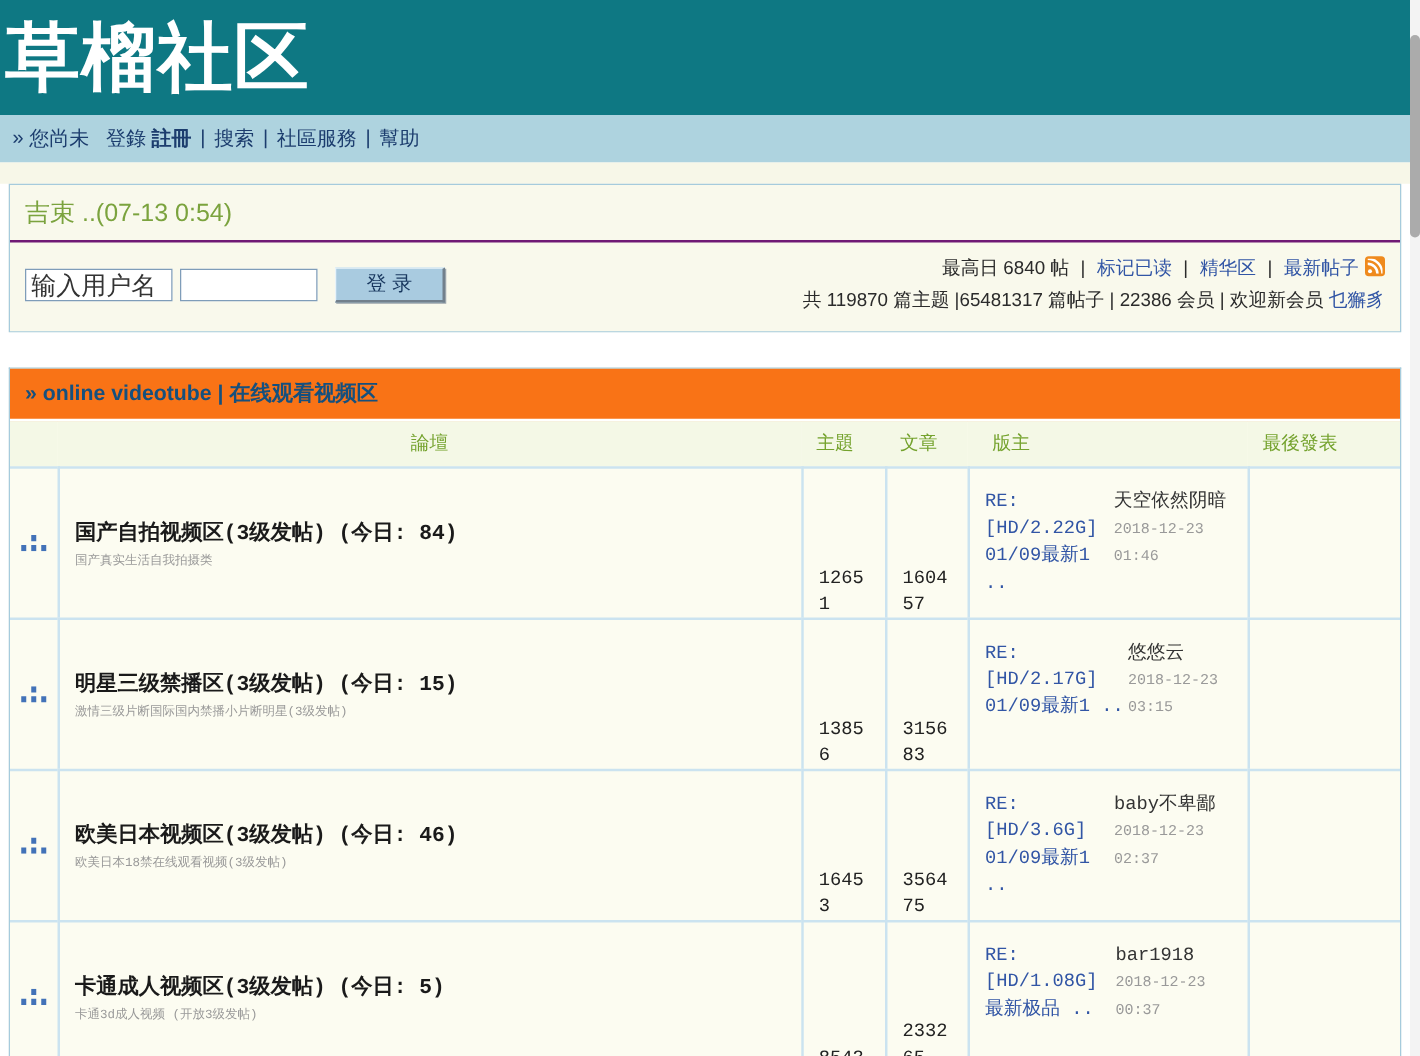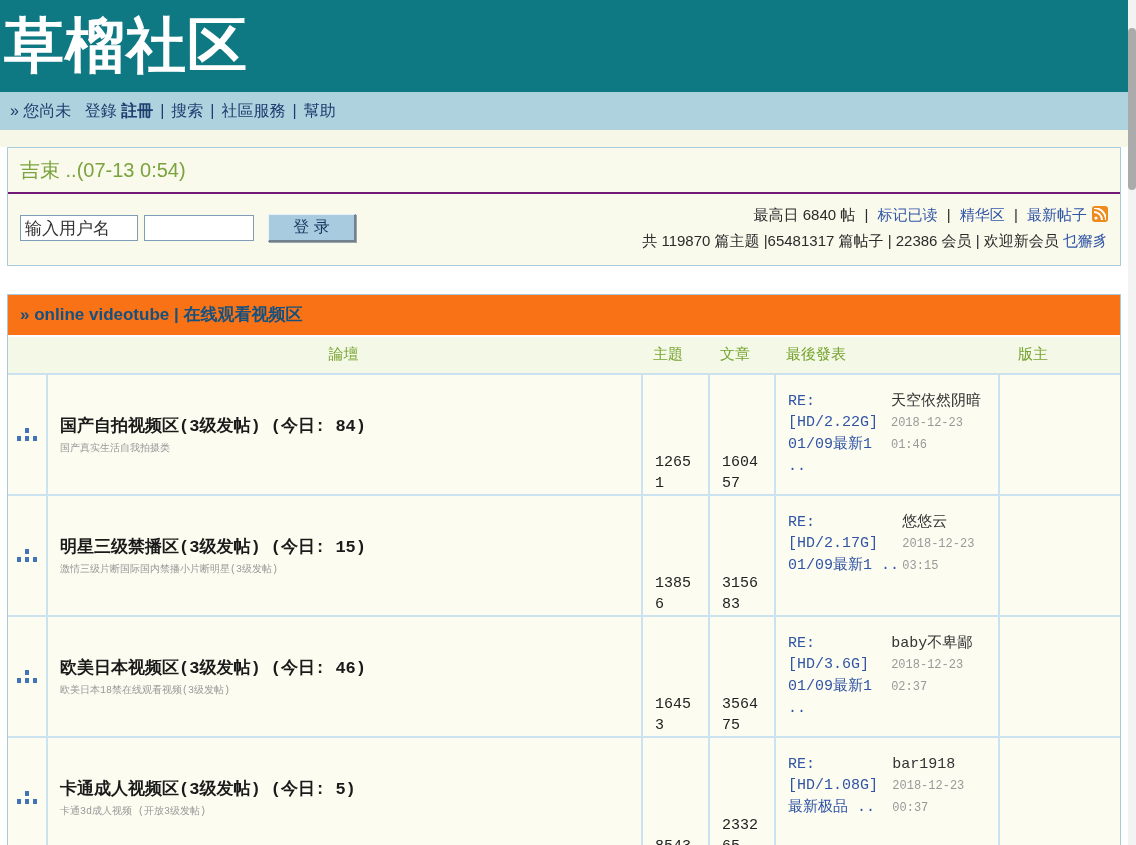--- a/index.html
+++ b/index.html
@@ -22,21 +22,21 @@
   .cream-strip { height:17px; background:#F7F7E8; }
 
   
   .announce-box { margin:0 7px; border:1px solid #A6CBDC; background:#F9F9EC; }
   .announce-title { padding:9px 12px 8px; font-size:20px; color:#7BA33E;
                     border-bottom:2px solid #701a75; cursor:pointer; }
   .announce-body { display:flex; justify-content:space-between; align-items:center;
                    padding:8px 12px 10px; }
   .login-form { display:flex; align-items:center; gap:6px; }
   .login-form input { width:118px; height:26px; border:1px solid #7F9DB9; background:#fff;
-                      font-size:17px; color:#333; padding:2px 4px;
+                      font-size:20px; color:#333; padding:2px 4px;
                       font-family:"Liberation Sans","DejaVu Sans",sans-serif; }
   .login-form input.pw { width:110px; }
   .login-btn { width:88px; height:28px; background:#A9CBE0; color:#17365D; font-size:16px;
                border-top:1px solid #E8F3F9; border-left:1px solid #E8F3F9;
                border-right:2px solid #72808C; border-bottom:2px solid #72808C;
                box-shadow:1px 1px 0 #9aa4ab; cursor:pointer; margin-left:8px;
                font-family:"Liberation Sans","DejaVu Sans",sans-serif; }
   .stats { text-align:right; font-size:15px; color:#2b2b2b; line-height:1.75; }
   .stats a { color:#3155A5; text-decoration:none; cursor:pointer; }
   .stats .sep { margin:0 5px; }
@@ -137,22 +137,22 @@
 
     <div class="forum-box">
       <div class="forum-header">» online videotube | 在线观看视频区</div>
 
       <div class="ftable">
 
         <div class="thead-cell"></div>
         <div class="thead-cell c-forum">論壇</div>
         <div class="thead-cell pad">主題</div>
         <div class="thead-cell pad">文章</div>
+        <div class="thead-cell c-mod">版主</div>
         <div class="thead-cell pad">最後發表</div>
-        <div class="thead-cell c-mod">版主</div>
 
         <div class="cell icon-cell">
           <svg class="icon-dots" width="22" height="13" viewBox="0 0 22 13">
               <rect x="9" y="0" width="4" height="5" fill="#4272B8"></rect>
               <rect x="1" y="8" width="4" height="5" fill="#4272B8"></rect>
               <rect x="9" y="8" width="4" height="5" fill="#4272B8"></rect>
               <rect x="17" y="8" width="4" height="5" fill="#4272B8"></rect>
             </svg>
         </div>
         <div class="cell vline forum-cell">

